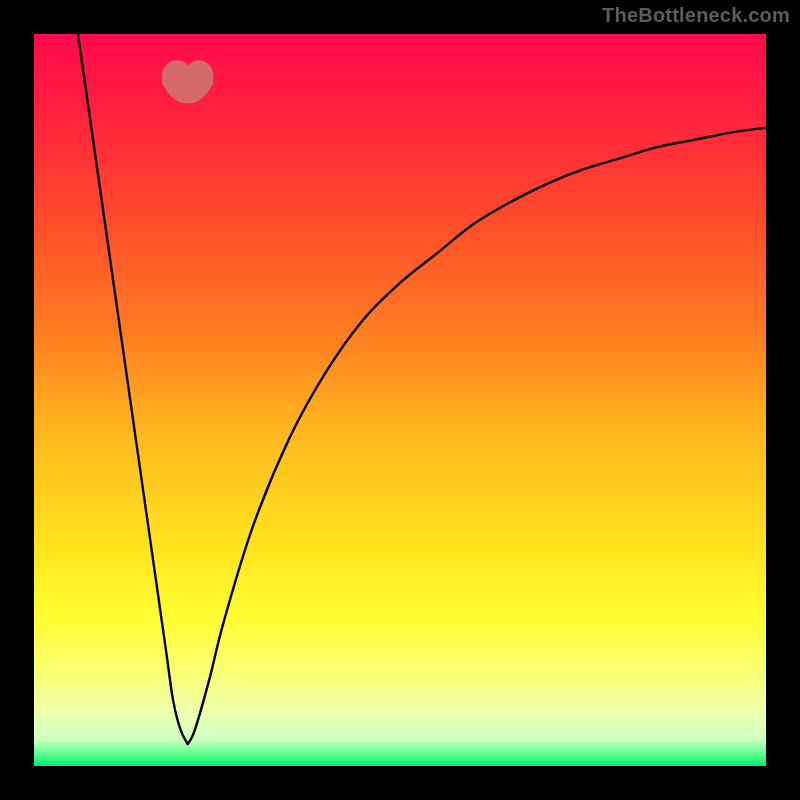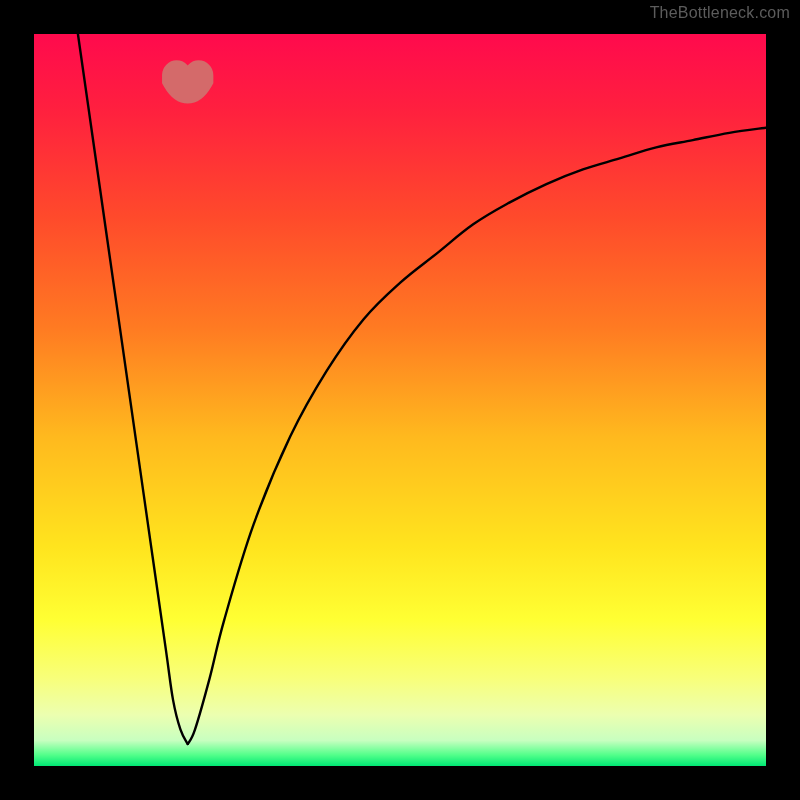--- a/index.html
+++ b/index.html
@@ -30,22 +30,22 @@
     left: 0; top: 0;
     width: 732px;
     height: 732px;
     display: block;
   }
   .watermark {
     position: absolute;
     top: 4px;
     right: 10px;
     color: #5c5c5c;
-    font-size: 16px;
-    font-weight: 400;
+    font-size: 20px;
+    font-weight: 700;
     letter-spacing: 0.2px;
   }
 </style>
 </head>
 <body>
 
 <div class="frame">
 
   <div class="plot">
     <svg viewBox="0 0 732 732" preserveAspectRatio="none">

